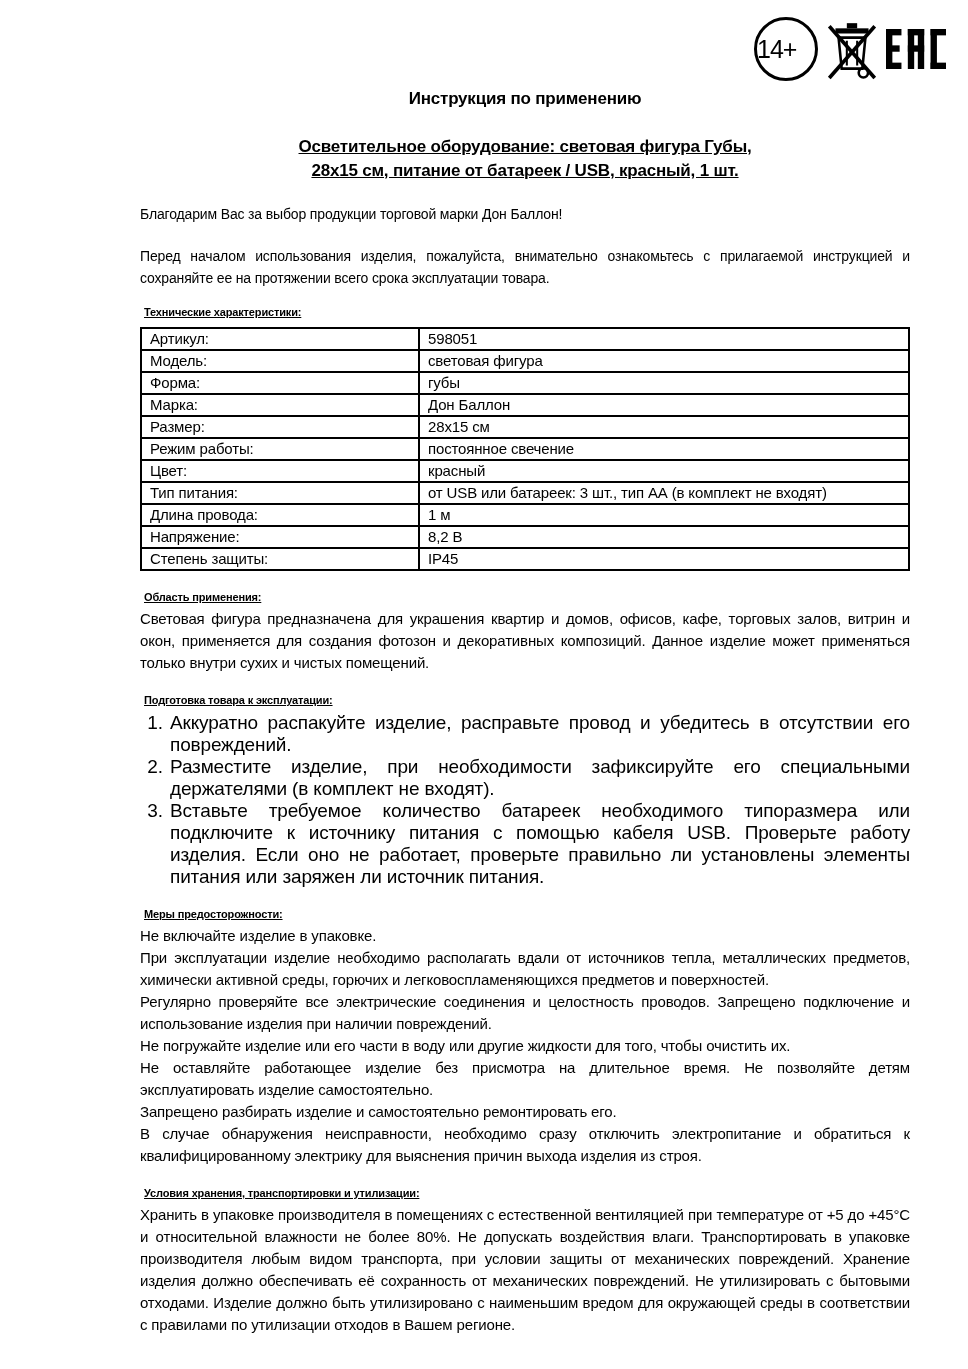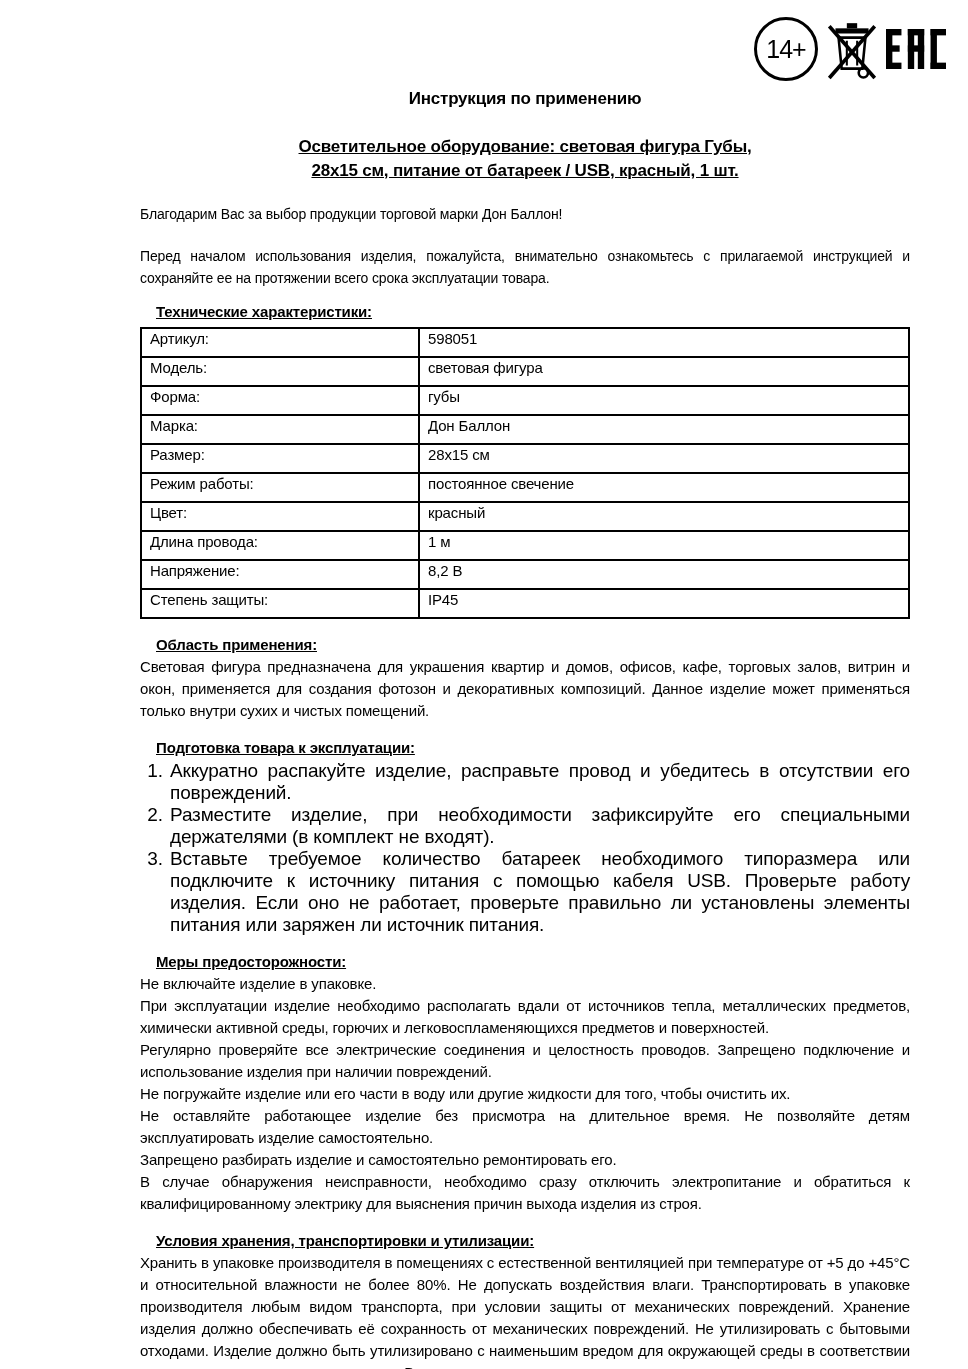--- a/index.html
+++ b/index.html
@@ -7,40 +7,40 @@
     width:968px;min-height:1369px;background:#ffffff;color:#000000;
     font-family:"Liberation Sans", sans-serif;position:relative;
     -webkit-font-smoothing:antialiased;
   }
   .page{padding:16px 58px 40px 140px;position:relative;}
 
   
   .header-icons{position:absolute;top:16px;right:22px;display:flex;align-items:center;gap:9px;height:66px;}
   .age-badge{
     width:58px;height:58px;border:3px solid #000;border-radius:50%;
-    display:flex;align-items:center;justify-content:center;
+    display:flex;align-items:center;justify-content:flex-start;
     font-size:25px;letter-spacing:-1px;
   }
   .weee-svg,.eac-svg{display:block;}
 
   
   h1.doc-title{font-size:17px;font-weight:bold;text-align:center;margin:72px 0 0;line-height:22px;letter-spacing:-0.2px;}
   .subtitle{font-size:17px;font-weight:bold;text-align:center;margin-top:25px;line-height:24px;letter-spacing:-0.2px;text-decoration:underline;}
 
   
   .para{font-size:14px;line-height:22px;text-align:justify;margin:20px 0 0;letter-spacing:-0.15px;}
   .flow{font-size:15px;line-height:22px;text-align:justify;margin:0;letter-spacing:-0.15px;}
-  h2.sec{font-size:15px;font-weight:bold;text-decoration:underline;margin:15px 16px 0;line-height:22px;letter-spacing:-0.15px;}
+  h2.sec{font-size:11px;font-weight:bold;text-decoration:underline;margin:15px 4px 0;line-height:22px;letter-spacing:-0.15px;}
   h2.sec.first{margin-top:12px;}
 
   
   table.specs{border-collapse:collapse;width:100%;margin-top:4px;}
   table.specs td{
     border:2px solid #000;font-size:15px;line-height:18px;
-    padding:1px 8px 8px;letter-spacing:-0.15px;vertical-align:middle;
+    padding:1px 8px 1px;letter-spacing:-0.15px;vertical-align:middle;
   }
   table.specs td.c1{width:260px;}
 
   
   ol.prep{margin:1px 0 0;padding-left:28px;font-size:19px;line-height:22px;letter-spacing:-0.15px;}
   ol.prep li{text-align:justify;padding-left:2px;}
 </style>
 </head>
 <body>
 
@@ -110,20 +110,24 @@
         </tr>
       <tr>
           <td class="c1">Режим работы:</td>
           <td>постоянное свечение</td>
         </tr>
       <tr>
           <td class="c1">Цвет:</td>
           <td>красный</td>
         </tr>
       <tr>
+          <td class="c1">Тип питания:</td>
+          <td>от USB или батареек: 3 шт., тип АА (в комплект не входят)</td>
+        </tr>
+      <tr>
           <td class="c1">Длина провода:</td>
           <td>1 м</td>
         </tr>
       <tr>
           <td class="c1">Напряжение:</td>
           <td>8,2 В</td>
         </tr>
       <tr>
           <td class="c1">Степень защиты:</td>
           <td>IP45</td>

